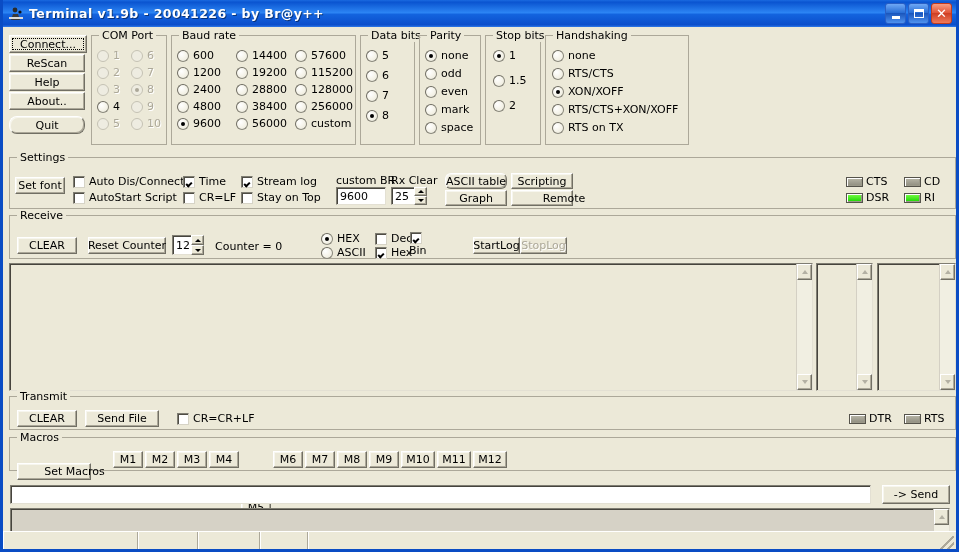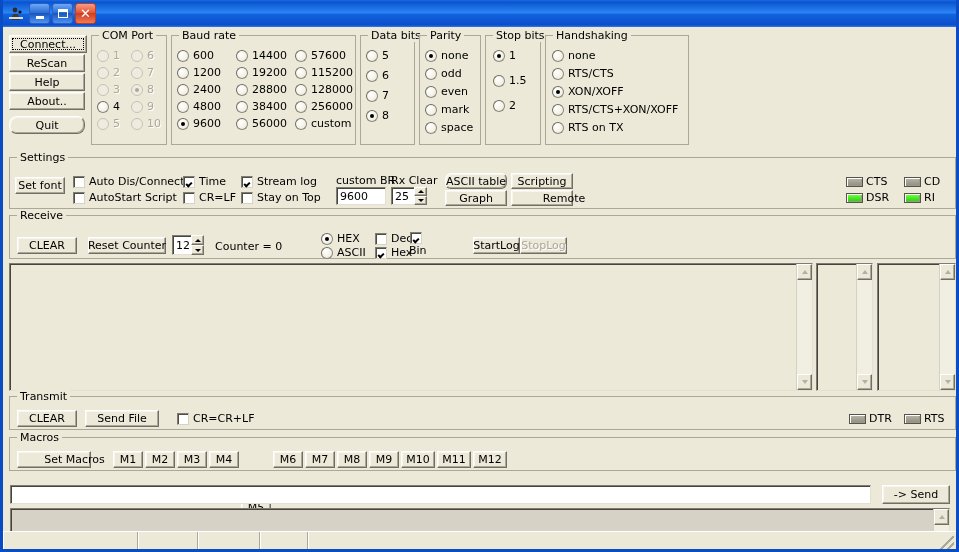--- a/index.html
+++ b/index.html
@@ -189,20 +189,21 @@
 
   <div class="titlebar">
     <span class="title-icon">
       <svg width="16" height="16" viewBox="0 0 16 16">
         <circle cx="7" cy="4" r="2.4" fill="#2b2b2b"></circle>
         <path d="M3 14 L5 8 L10 8 L12 14 Z" fill="#3a3a3a"></path>
         <rect x="1" y="11" width="14" height="2" fill="#dcdcdc"></rect>
         <circle cx="12" cy="6" r="1.6" fill="#111"></circle>
       </svg>
     </span>
+    <span class="title-text">Terminal v1.9b - 20041226 - by Br@y++</span>
     <span class="winbtns">
       <span class="winbtn min">
           <span class="gl-min"></span>
         </span>
       <span class="winbtn max">
           <span class="gl-max"></span>
         </span>
       <span class="winbtn close">
           <span class="gl-close">✕</span>
         </span>
@@ -561,21 +562,21 @@
         <span>DTR</span>
       </div>
     <div class="led" style="left:901px;top:385px;">
         <span class="lamp off"></span>
         <span>RTS</span>
       </div>
 
     <div class="grp" style="left:6px;top:410px;width:947px;height:34px;">
       <span class="cap">Macros</span>
     </div>
-    <div class="btn" style="left:14px;top:424px;width:74px;height:17px;padding-left:41px;">Set Macros</div>
+    <div class="btn" style="left:14px;top:436px;width:74px;height:17px;padding-left:41px;">Set Macros</div>
     <div class="btn" style="left:110px;top:424px;width:30px;height:17px;">M1</div>
     <div class="btn" style="left:142px;top:424px;width:30px;height:17px;">M2</div>
     <div class="btn" style="left:174px;top:424px;width:30px;height:17px;">M3</div>
     <div class="btn" style="left:206px;top:424px;width:30px;height:17px;">M4</div>
     <div class="btn" style="left:238px;top:424px;width:30px;height:17px;margin-top:48px;">M5</div>
     <div class="btn" style="left:270px;top:424px;width:30px;height:17px;">M6</div>
     <div class="btn" style="left:302px;top:424px;width:30px;height:17px;">M7</div>
     <div class="btn" style="left:334px;top:424px;width:30px;height:17px;">M8</div>
     <div class="btn" style="left:366px;top:424px;width:30px;height:17px;">M9</div>
     <div class="btn" style="left:398px;top:424px;width:34px;height:17px;">M10</div>

